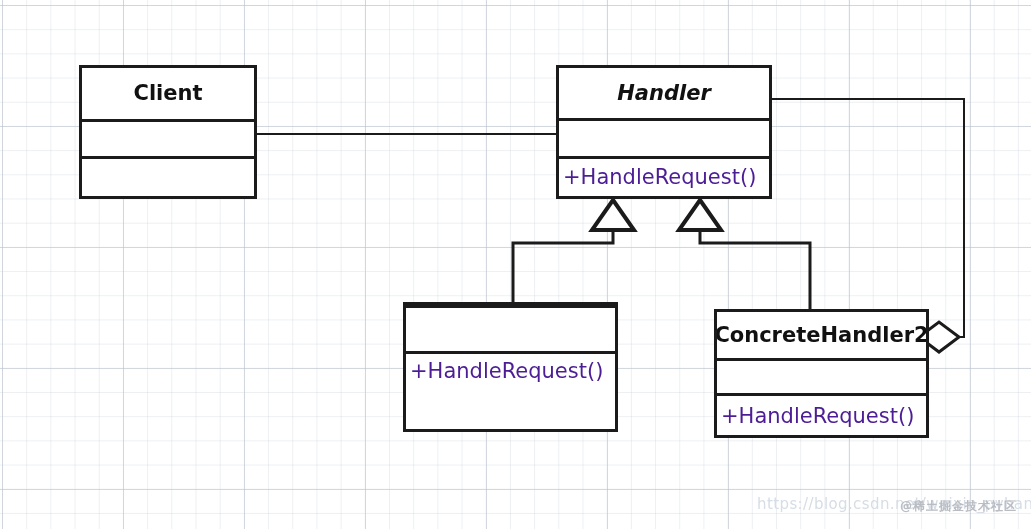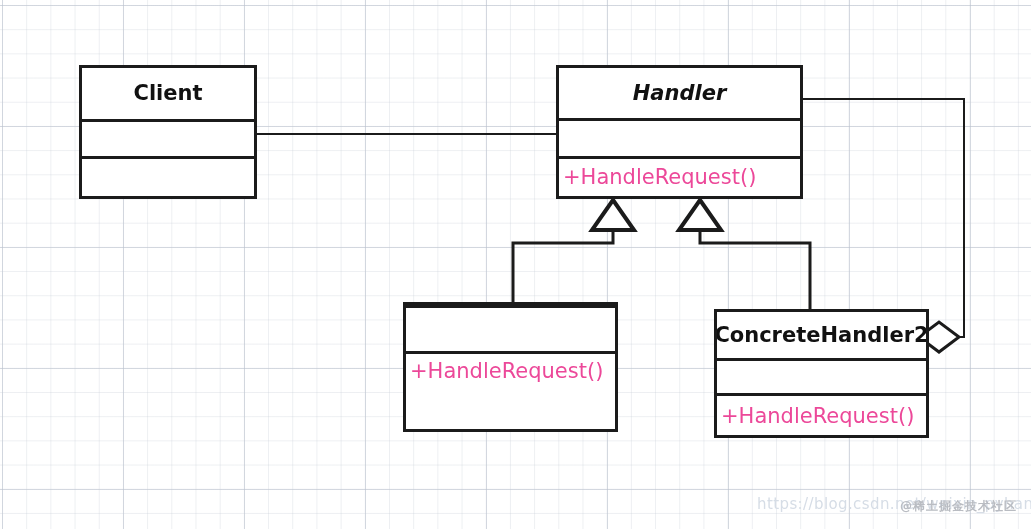--- a/index.html
+++ b/index.html
@@ -69,21 +69,21 @@
   }
   .compartment-name.abstract {
     font-style: italic;
   }
   .compartment-attrs {
     justify-content: flex-start;
   }
   .compartment-ops {
     justify-content: flex-start;
     padding-left: 4px;
-    color: #ec4899;
+    color: #4c1d95;
     font-weight: normal;
   }
 
   
   .watermark-community {
     position: absolute;
     right: 14px;
     bottom: 14px;
     font-size: 12px;
     color: #b9bcc2;
@@ -123,21 +123,21 @@
     <path d="M 766 99 L 964 99 L 964 337 L 959 337" fill="none" stroke="#1b1b1b" stroke-width="2" stroke-linejoin="miter"></path>
     <polygon points="919,337 939,322 959,337 939,352" fill="#ffffff" stroke="#1b1b1b" stroke-width="3" stroke-linejoin="miter"></polygon>
   </svg>
 
   <div class="uml-class" style="left:79px; top:65px; width:178px; height:134px;">
     <div class="uml-compartment compartment-name" style="height:53px; font-size:21px;">Client</div>
     <div class="uml-compartment compartment-div compartment-attrs" style="height:39px;"></div>
     <div class="uml-compartment compartment-div compartment-ops" style="height:42px; font-size:19px;"></div>
   </div>
 
-  <div class="uml-class" style="left:556px; top:65px; width:247px; height:134px;">
+  <div class="uml-class" style="left:556px; top:65px; width:216px; height:134px;">
     <div class="uml-compartment compartment-name abstract" style="height:52px; font-size:21px;">Handler</div>
     <div class="uml-compartment compartment-div compartment-attrs" style="height:40px;"></div>
     <div class="uml-compartment compartment-div compartment-ops" style="height:42px; font-size:21px;">+HandleRequest()</div>
   </div>
 
   <div class="uml-class" style="left:403px; top:302px; width:215px; height:130px;">
     <div class="uml-compartment compartment-div compartment-attrs" style="height:46px;"></div>
     <div class="uml-compartment compartment-div compartment-ops" style="height:36px; font-size:21px;">+HandleRequest()</div>
   </div>
 

